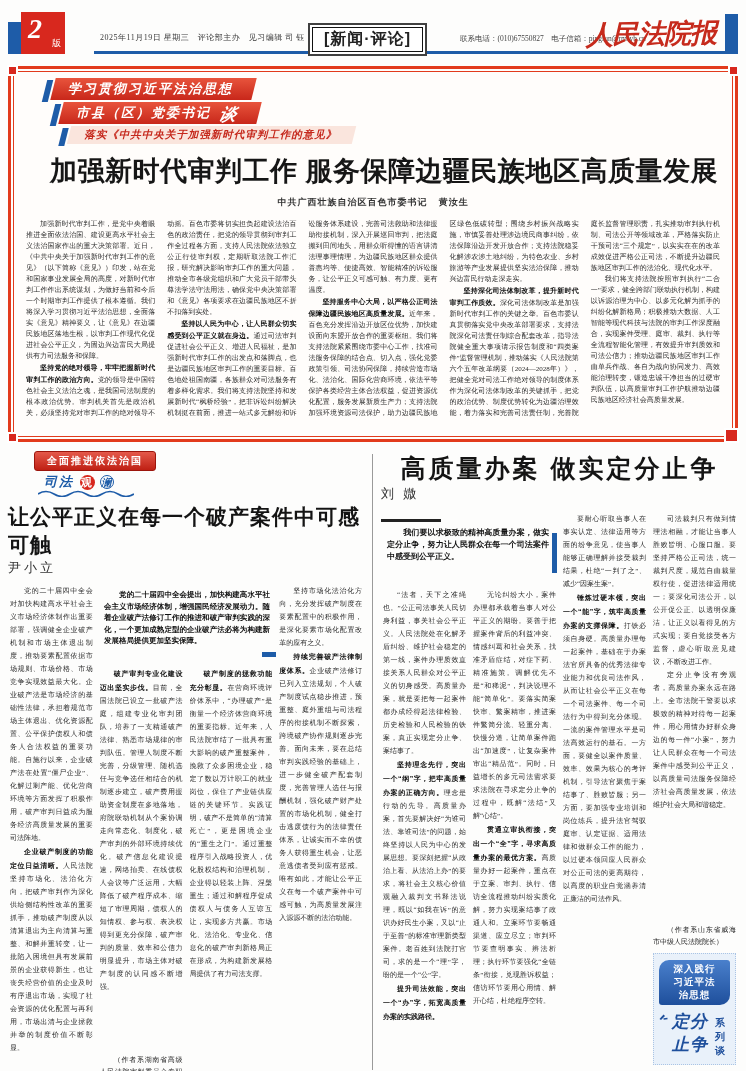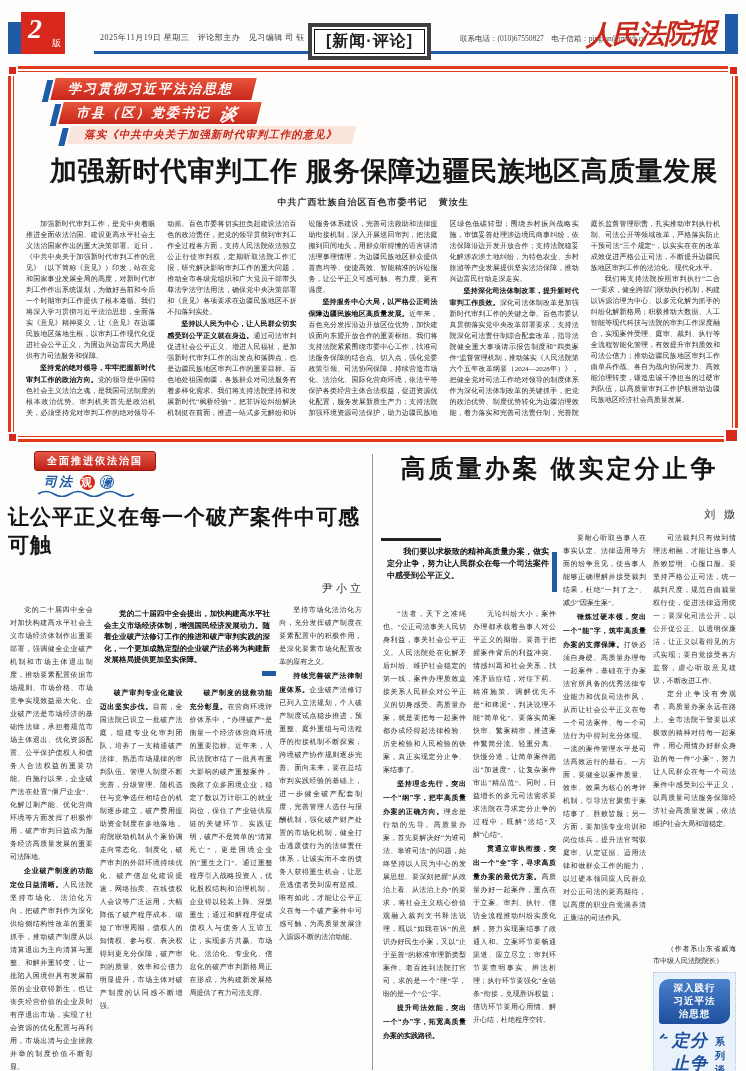--- a/index.html
+++ b/index.html
@@ -9,21 +9,21 @@
 
   
   .hd { position:relative; height:52px; }
   .pn { position:absolute; left:0; top:4px; display:flex; }
   .pn-blue { width:13px; height:32px; background:#1e5ca8; margin-top:10px; }
   .pn-red { width:44px; height:42px; background:#d8281e; color:#fff; position:relative; }
   .pn-num { position:absolute; left:7px; top:1px; font:italic 900 28px "Liberation Serif", serif; }
   .pn-ban { position:absolute; right:4px; bottom:4px; font-size:9px; }
   .dateline { position:absolute; left:92px; top:24px; font-size:8px; color:#3a3a3a; letter-spacing:.5px; }
   .hd-rule { position:absolute; left:86px; right:0; top:43px; height:3px; background:#1e5ca8; }
-  .section-box { position:absolute; left:300px; top:15px; background:#fff; border:4px solid #404040;
+  .section-box { position:absolute; left:300px; top:15px; background:#fff; border:2px solid #404040;
     box-shadow: inset 0 0 0 2px #fff, inset 0 0 0 3px #111; padding:4px 14px;
     font:900 16px "Liberation Sans", sans-serif; letter-spacing:1px; z-index:2; }
   .contact { position:absolute; left:452px; top:26px; font-size:7.5px; color:#444; }
   .masthead { position:absolute; right:22px; top:8px; font:italic 900 27px "Liberation Serif", serif;
     color:#c62a1c; transform:rotate(-1deg); letter-spacing:-1px; }
   .mh-bar { position:absolute; right:0; top:6px; width:13px; height:38px; background:#1e5ca8; }
 
   
   .feature { position:relative; margin-top:6px; height:376px; border:3px solid #e23a1c; background:#fffdfb; }
   .feature .inner { position:absolute; inset:2px; border:1px solid #e23a1c; pointer-events:none; }
@@ -62,21 +62,21 @@
     border:1px solid #9c150c; border-radius:3px; padding:2px 12px;
     font:bold 10px "Liberation Sans", sans-serif; letter-spacing:2px; }
   .badge-wave { position:relative; margin:2px 0 0 10px; font:italic 900 13px "Liberation Sans", sans-serif;
     color:#1e5ca8; letter-spacing:2px; }
   .bw-b { display:inline-block; background:#d8281e; color:#fff; border-radius:50%;
     width:15px; height:15px; line-height:15px; text-align:center; font-size:11px; font-style:normal; }
   .bw-c { display:inline-block; border:1px solid #1e5ca8; border-radius:50%;
     width:14px; height:14px; line-height:13px; text-align:center; font-size:10px; }
   .wave-svg { display:block; margin:-2px 0 0 -6px; }
   .left h2 { margin-top:6px; font:900 21px "Liberation Sans", sans-serif; color:#141414; letter-spacing:1px; }
-  .byline { text-align:right; margin-top:22px; font-size:11px; color:#333; letter-spacing:3px; }
+  .byline { text-align:left; margin-top:0; font-size:13px; color:#333; letter-spacing:3px; }
 
   .l-cols { position:relative; display:flex; gap:7px; margin-top:8px; height:505px; padding:0 2px; }
   .col { flex:1; overflow:hidden; text-align:justify; font-size:7px; line-height:13px; color:#2b2b2b; }
   .col.pt { padding-top:82px; }
   .intro { position:absolute; left:90px; top:0; width:178px; height:74px; overflow:hidden;
     padding:4px 6px; font-size:7.5px; line-height:11.5px; font-weight:600; color:#111; text-align:justify; }
   .intro::after { content:""; position:absolute; right:0; bottom:2px; width:14px; height:5px; background:#1e5ca8; }
   .colflex { display:flex; flex-direction:column; }
   .colflex .grow { flex:1; overflow:hidden; text-align:justify; }
   .attrib { text-indent:2em; font-size:7px; line-height:12px; color:#222; }

